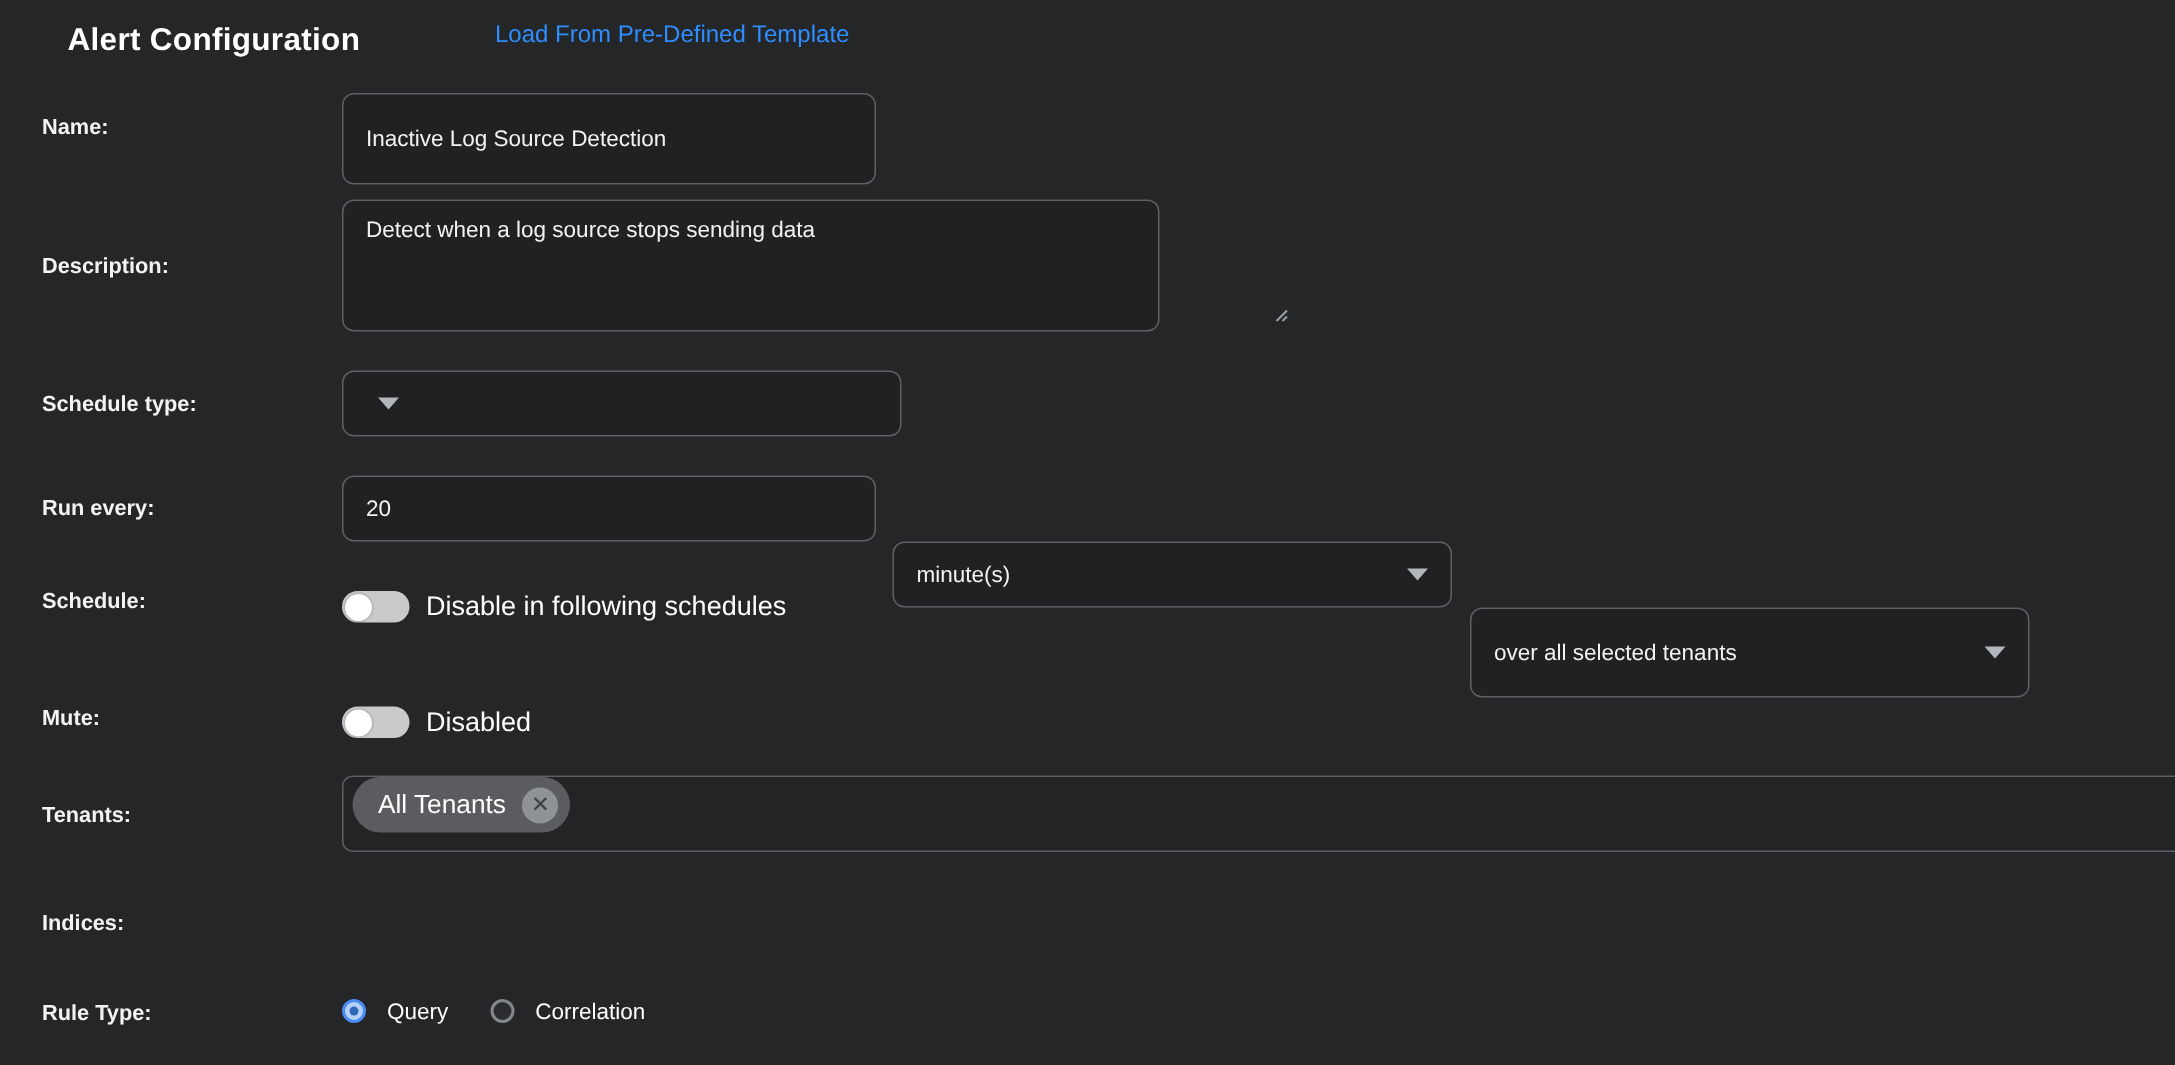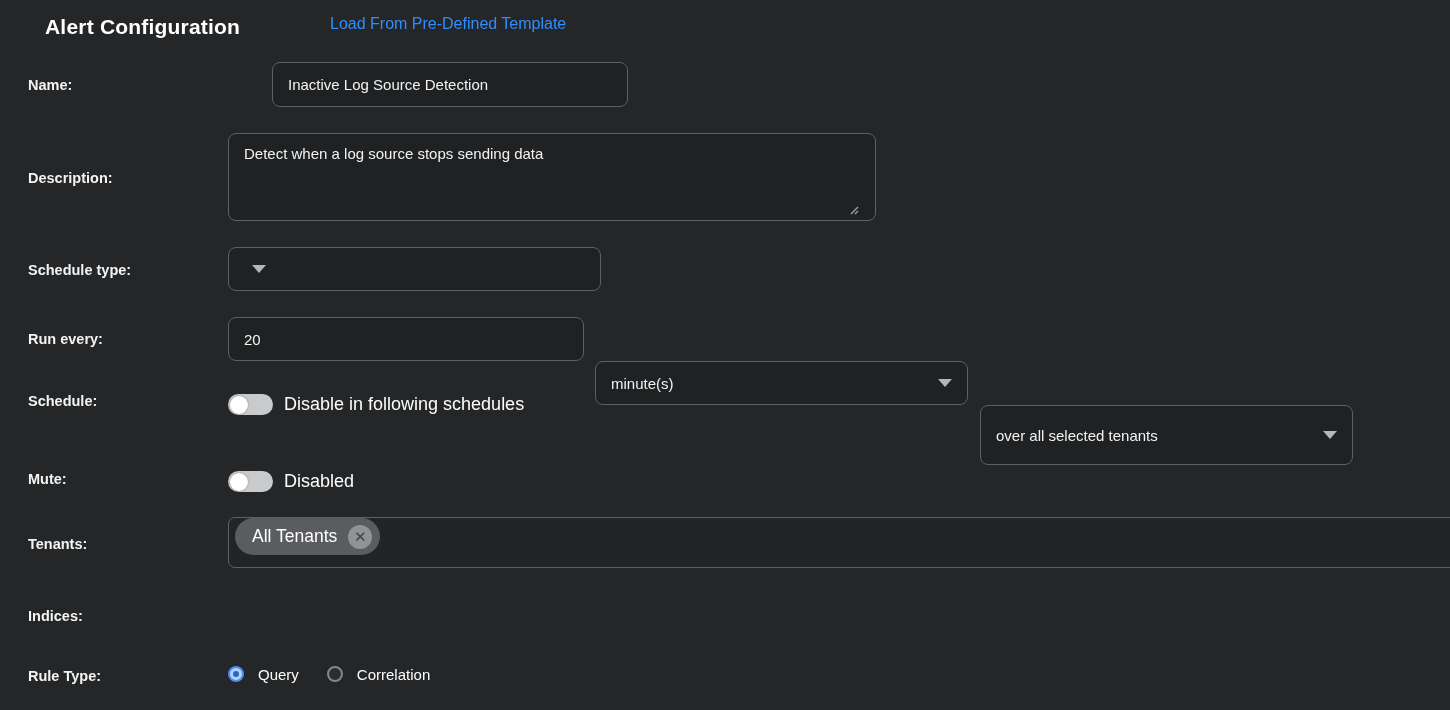--- a/index.html
+++ b/index.html
@@ -142,24 +142,24 @@
   }
   .radio-label { color: #fdfdfd; margin-right: 14px; }
 </style>
 </head>
 <body>
 
 <div class="abs page-title">Alert Configuration</div>
 <div class="abs template-link">Load From Pre-Defined Template</div>
 
 <div class="abs field-label" style="top:77px;">Name:</div>
-<input class="abs ctl" style="left: 228px; top: 62px; width: 356px; height: 45px; margin-left: 44px;" value="Inactive Log Source Detection">
+<input class="abs ctl" style="left: 228px; top: 62px; width: 356px; height: 61px;" value="Inactive Log Source Detection">
 
 <div class="abs field-label" style="top:170px;">Description:</div>
-<textarea class="abs ctl" style="left: 228px; top: 133px; width: 648px; height: 88px;">Detect when a log source stops sending data</textarea>
+<textarea class="abs ctl" style="left: 228px; top: 133px; width: 545px; height: 88px;">Detect when a log source stops sending data</textarea>
 <svg class="abs resize-grip" style="left:849px; top:205px;" width="10" height="10">
   <path d="M9 2 L2 9 M9 6 L6 9" stroke="#9aa0a6" stroke-width="1.4" fill="none"></path>
 </svg>
 
 <div class="abs field-label" style="top:262px;">Schedule type:</div>
 <div class="abs ctl select" style="left:228px; top:247px; width:373px; height:44px;">
   <span class="caret"></span>
 </div>
 
 <div class="abs field-label" style="top:331px;">Run every:</div>

